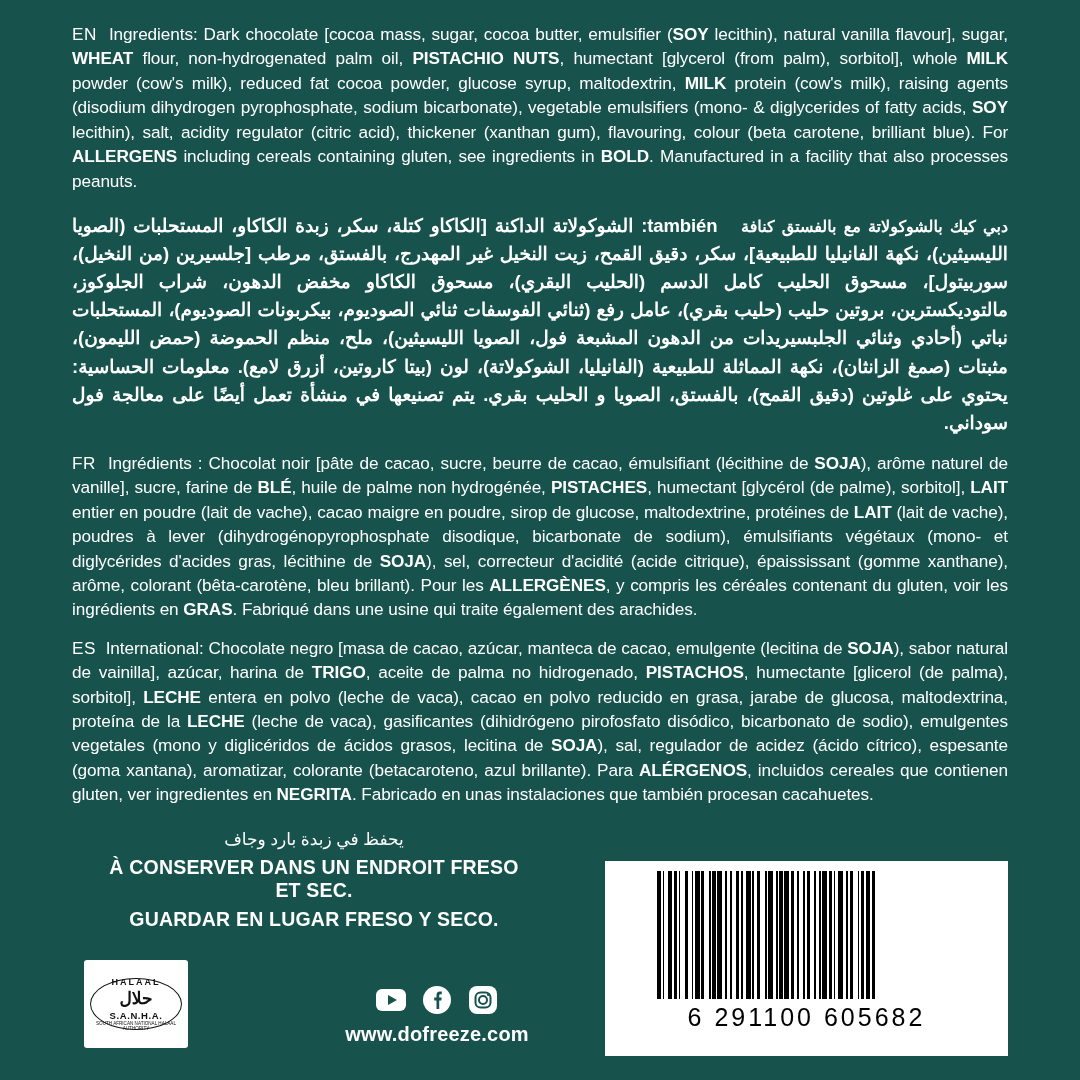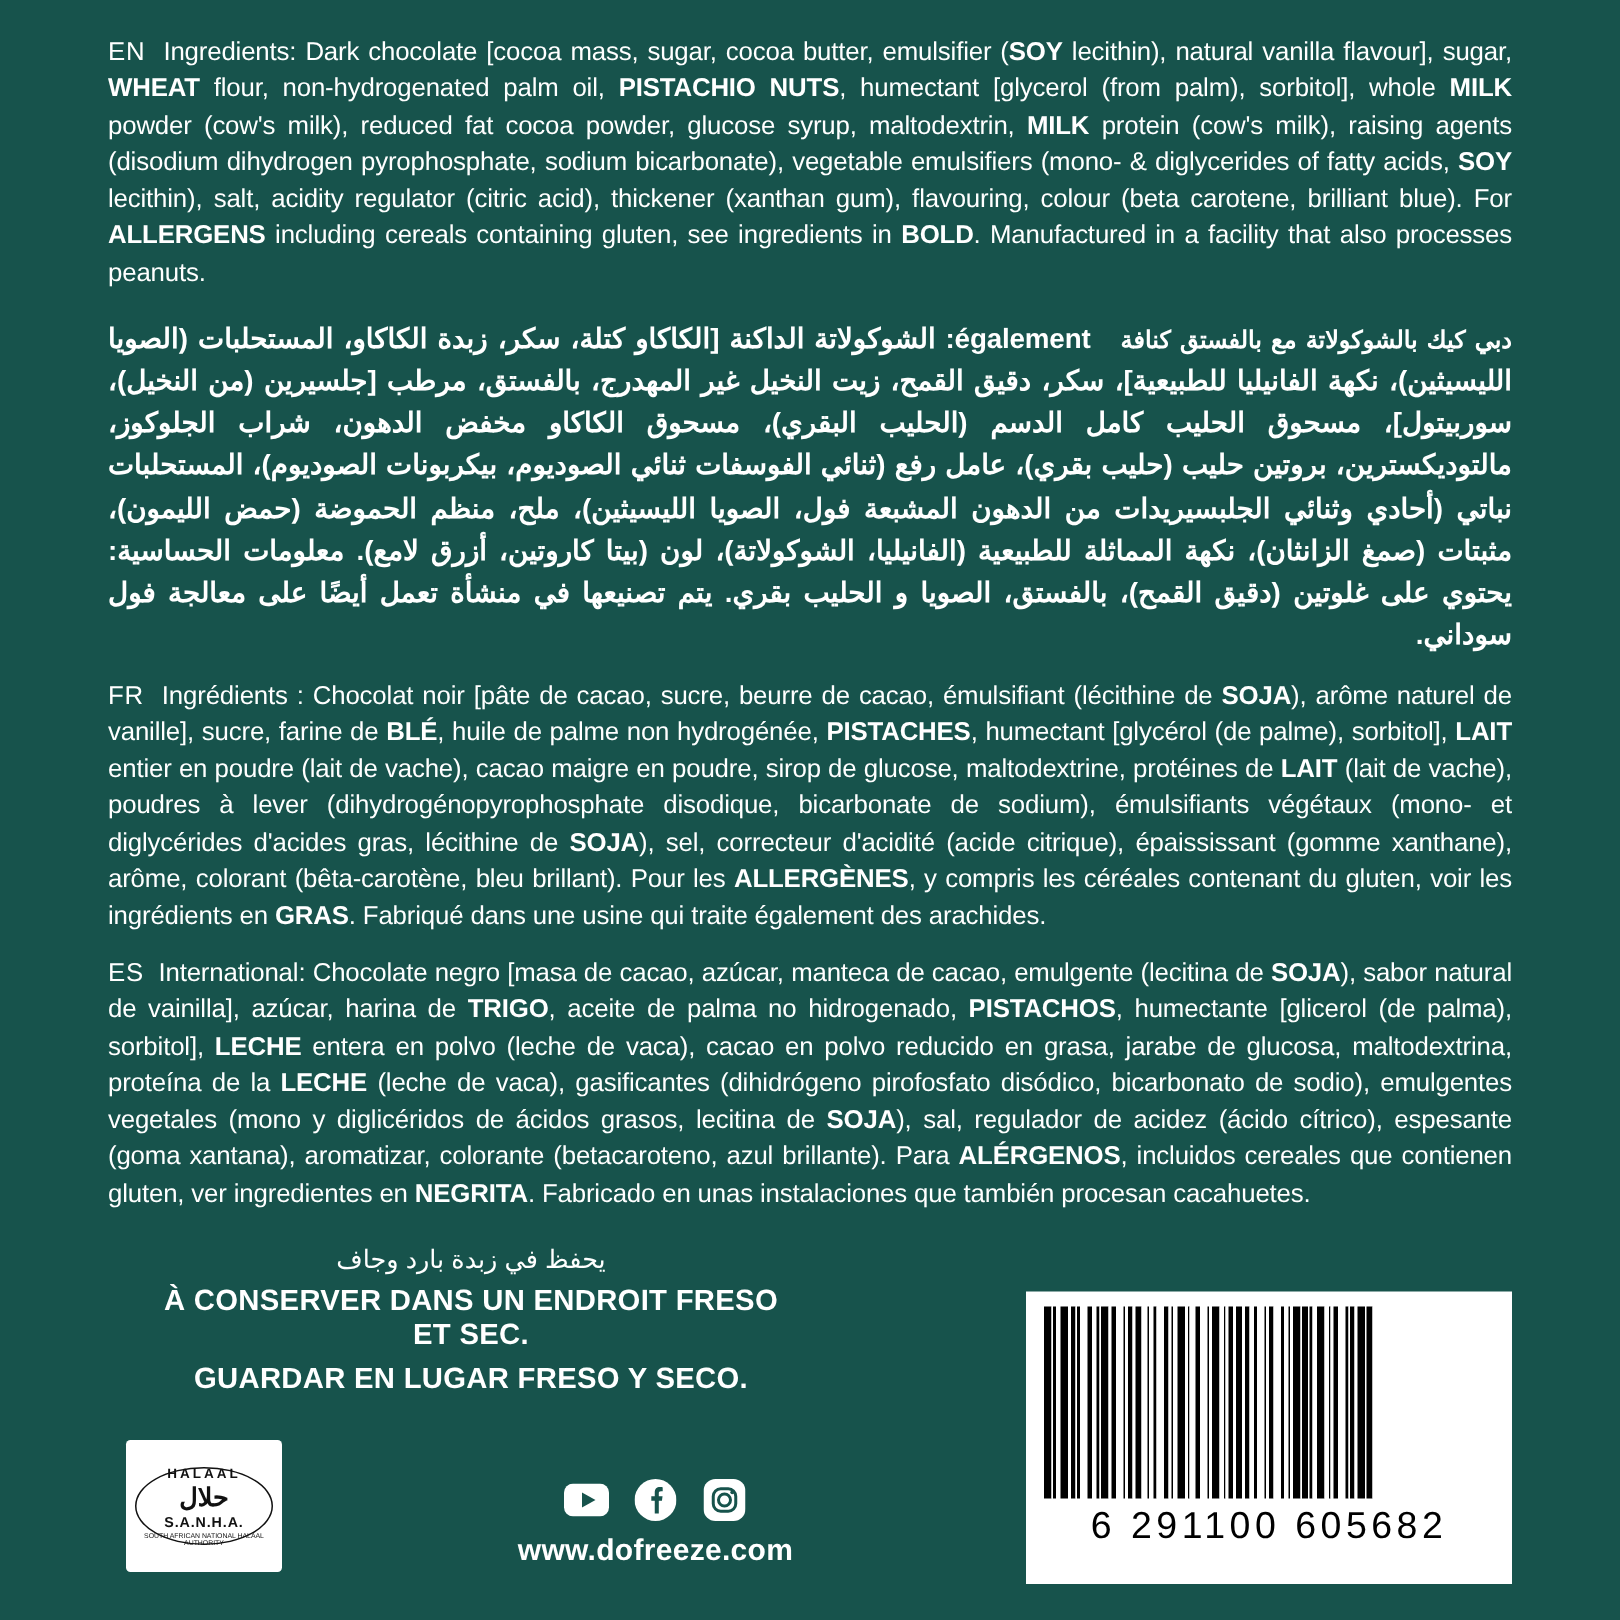--- a/index.html
+++ b/index.html
@@ -187,21 +187,21 @@
   .website {
     font-size: 20px;
     font-weight: bold;
     letter-spacing: 0.2px;
   }
 
   .barcode-wrap {
     position: absolute;
     right: 0;
     bottom: 0;
-    width: 324px;
+    width: 403px;
     height: 195px;
     background: #ffffff;
     padding: 10px 14px 4px 14px;
     box-sizing: border-box;
     display: flex;
     flex-direction: column;
     align-items: center;
     justify-content: flex-start;
   }
   .bars {
@@ -228,21 +228,21 @@
 
   <div class="block en-block">
     <span class="lang-tag">EN</span>&nbsp;
     <span>Ingredients:</span>
     <span>Dark chocolate [cocoa mass, sugar, cocoa butter, emulsifier (<span class="b">SOY</span> lecithin), natural vanilla flavour], sugar, <span class="b">WHEAT</span> flour, non-hydrogenated palm oil, <span class="b">PISTACHIO NUTS</span>, humectant [glycerol (from palm), sorbitol], whole <span class="b">MILK</span> powder (cow's milk), reduced fat cocoa powder, glucose syrup, maltodextrin, <span class="b">MILK</span> protein (cow's milk), raising agents (disodium dihydrogen pyrophosphate, sodium bicarbonate), vegetable emulsifiers (mono- &amp; diglycerides of fatty acids, <span class="b">SOY</span> lecithin), salt, acidity regulator (citric acid), thickener (xanthan gum), flavouring, colour (beta carotene, brilliant blue). For <span class="b">ALLERGENS</span> including cereals containing gluten, see ingredients in <span class="b">BOLD</span>. Manufactured in a facility that also processes peanuts.</span>
   </div>
 
   <div class="block ar-block">
     <span class="ar-title">دبي كيك بالشوكولاتة مع بالفستق كنافة</span>
     &nbsp;
-    <span class="ar-body">également:</span>
+    <span class="ar-body">también:</span>
     <span class="ar-body">الشوكولاتة الداكنة [الكاكاو كتلة، سكر، زبدة الكاكاو، المستحلبات (الصويا الليسيثين)، نكهة الفانيليا للطبيعية]، سكر، دقيق القمح، زيت النخيل غير المهدرج، بالفستق، مرطب [جلسيرين (من النخيل)، سوربيتول]، مسحوق الحليب كامل الدسم (الحليب البقري)، مسحوق الكاكاو مخفض الدهون، شراب الجلوكوز، مالتوديكسترين، بروتين حليب (حليب بقري)، عامل رفع (ثنائي الفوسفات ثنائي الصوديوم، بيكربونات الصوديوم)، المستحلبات نباتي (أحادي وثنائي الجلبسيريدات من الدهون المشبعة فول، الصويا الليسيثين)، ملح، منظم الحموضة (حمض الليمون)، مثبتات (صمغ الزانثان)، نكهة المماثلة للطبيعية (الفانيليا، الشوكولاتة)، لون (بيتا كاروتين، أزرق لامع). معلومات الحساسية: يحتوي على غلوتين (دقيق القمح)، بالفستق، الصويا و الحليب بقري. يتم تصنيعها في منشأة تعمل أيضًا على معالجة فول سوداني.</span>
   </div>
 
   <div class="block fr-block">
     <span class="lang-tag">FR</span>&nbsp;
     <span>Ingrédients :</span>
     <span>Chocolat noir [pâte de cacao, sucre, beurre de cacao, émulsifiant (lécithine de <span class="b">SOJA</span>), arôme naturel de vanille], sucre, farine de <span class="b">BLÉ</span>, huile de palme non hydrogénée, <span class="b">PISTACHES</span>, humectant [glycérol (de palme), sorbitol], <span class="b">LAIT</span> entier en poudre (lait de vache), cacao maigre en poudre, sirop de glucose, maltodextrine, protéines de <span class="b">LAIT</span> (lait de vache), poudres à lever (dihydrogénopyrophosphate disodique, bicarbonate de sodium), émulsifiants végétaux (mono- et diglycérides d'acides gras, lécithine de <span class="b">SOJA</span>), sel, correcteur d'acidité (acide citrique), épaississant (gomme xanthane), arôme, colorant (bêta-carotène, bleu brillant). Pour les <span class="b">ALLERGÈNES</span>, y compris les céréales contenant du gluten, voir les ingrédients en <span class="b">GRAS</span>. Fabriqué dans une usine qui traite également des arachides.</span>
   </div>
 
   <div class="block es-block">

